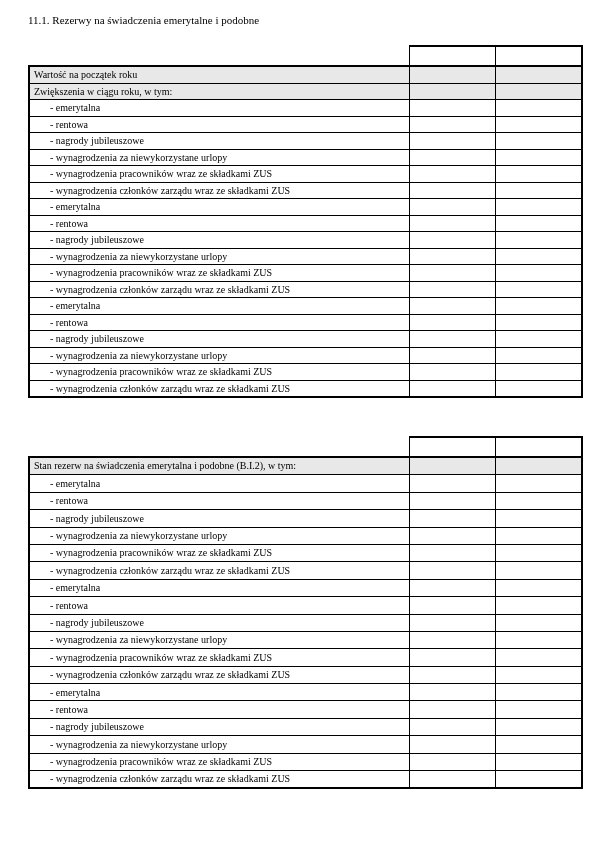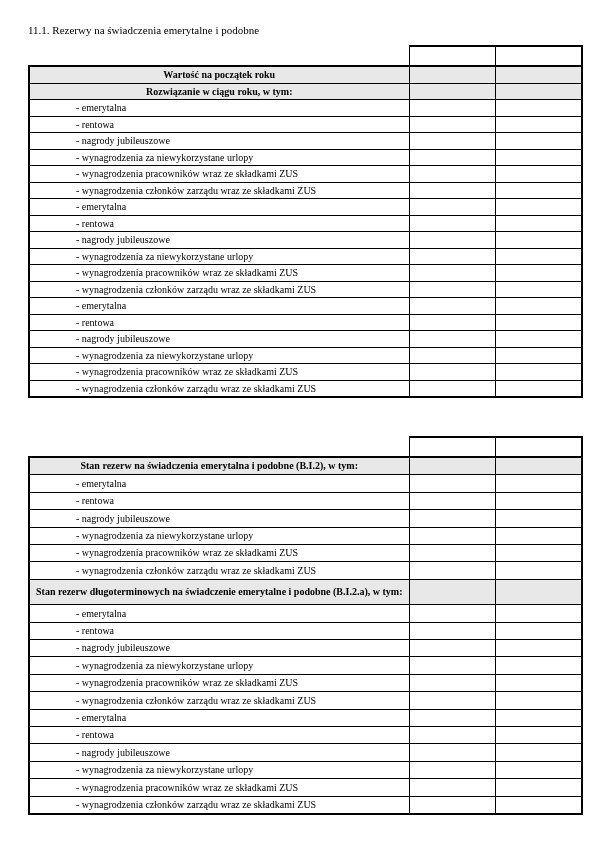--- a/index.html
+++ b/index.html
@@ -3,21 +3,21 @@
 <meta charset="utf-8">
 <style>
   :root { --section-bg:#e8e8e8; --bd:#000; }
   html, body { margin:0; padding:0; }
   body {
     width:600px; height:849px; background:#fff; color:#000;
     font-family:"Liberation Serif", serif;
     position:relative; overflow:hidden;
   }
   .title {
-    position:absolute; left:28px; top:24px;
+    position:absolute; left:28px; top:14px;
     font-size:11px; white-space:nowrap;
   }
   table.ftable {
     border-collapse:collapse; table-layout:fixed;
     position:absolute; left:28px; width:553px;
   }
   #table1 { top:45px; }
   #table2 { top:436px; }
   col.c-label { width:380px; }
   col.c-val { width:86.5px; }
@@ -29,23 +29,23 @@
     background:#fff;
   }
   #table2 tbody td { height:16.4px; }
   thead td { height:18px; }
   thead td.nocell { border:none; background:transparent; }
   td:first-child { border-left-width:2px; }
   td:last-child { border-right-width:2px; }
   thead td.hcell { border-top-width:2px; }
   tbody tr:first-child td { border-top-width:2px; }
   tbody tr:last-child td { border-bottom-width:2px; }
-  tr.sec td { background:var(--section-bg); font-weight:bold;text-align:center; }
+  tr.sec td { background:var(--section-bg); font-weight:normal; }
   #table2 tr.tall td { height:24.5px; }
-  td.sub-label { padding-left:46px; }
+  td.sub-label { padding-left:20px; }
 </style>
 </head>
 <body>
 
 <div class="title">11.1. Rezerwy na świadczenia emerytalne i podobne</div>
 
 <table class="ftable" id="table1">
   <colgroup>
       <col class="c-label">
       <col class="c-val">
@@ -58,21 +58,21 @@
       <td class="hcell"></td>
     </tr>
   </thead>
   <tbody>
       <tr class="sec">
         <td class="sec-label">Wartość na początek roku</td>
         <td class="value"></td>
         <td class="value"></td>
       </tr>
       <tr class="sec">
-        <td class="sec-label">Rozwiązanie w ciągu roku, w tym:</td>
+        <td class="sec-label">Zwiększenia w ciągu roku, w tym:</td>
         <td class="value"></td>
         <td class="value"></td>
       </tr>
       <tr class="subrow">
         <td class="sub-label">- emerytalna</td>
         <td class="value"></td>
         <td class="value"></td>
       </tr>
       <tr class="subrow">
         <td class="sub-label">- rentowa</td>
@@ -204,25 +204,20 @@
       <tr class="subrow">
         <td class="sub-label">- wynagrodzenia pracowników wraz ze składkami ZUS</td>
         <td class="value"></td>
         <td class="value"></td>
       </tr>
       <tr class="subrow">
         <td class="sub-label">- wynagrodzenia członków zarządu wraz ze składkami ZUS</td>
         <td class="value"></td>
         <td class="value"></td>
       </tr>
-      <tr class="sec tall">
-        <td class="sec-label">Stan rezerw długoterminowych na świadczenie emerytalne i podobne (B.I.2.a), w tym:</td>
-        <td class="value"></td>
-        <td class="value"></td>
-      </tr>
       <tr class="subrow">
         <td class="sub-label">- emerytalna</td>
         <td class="value"></td>
         <td class="value"></td>
       </tr>
       <tr class="subrow">
         <td class="sub-label">- rentowa</td>
         <td class="value"></td>
         <td class="value"></td>
       </tr>

